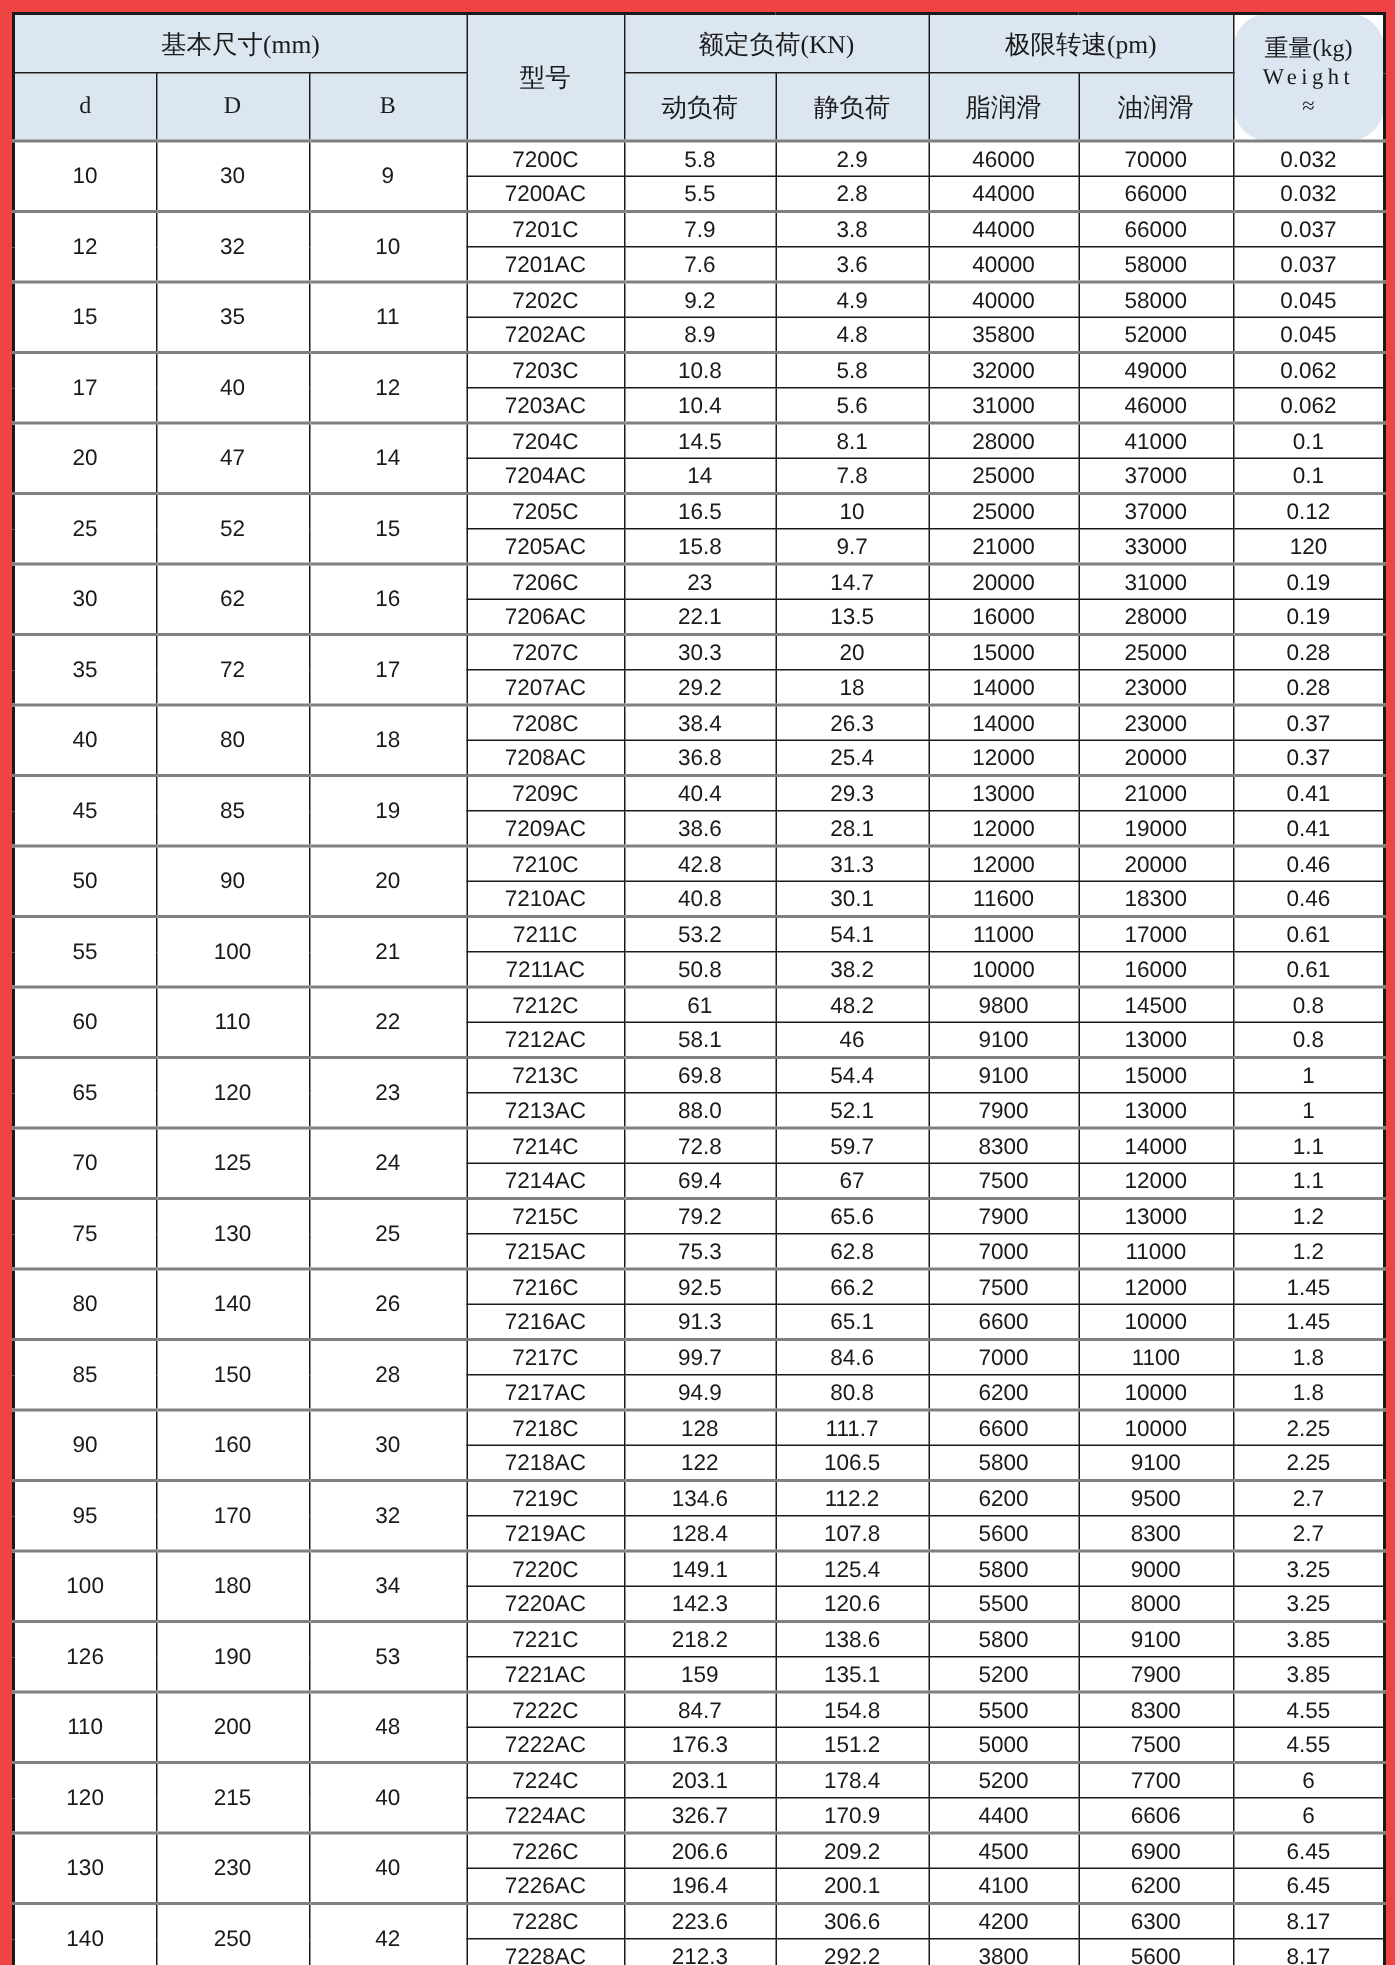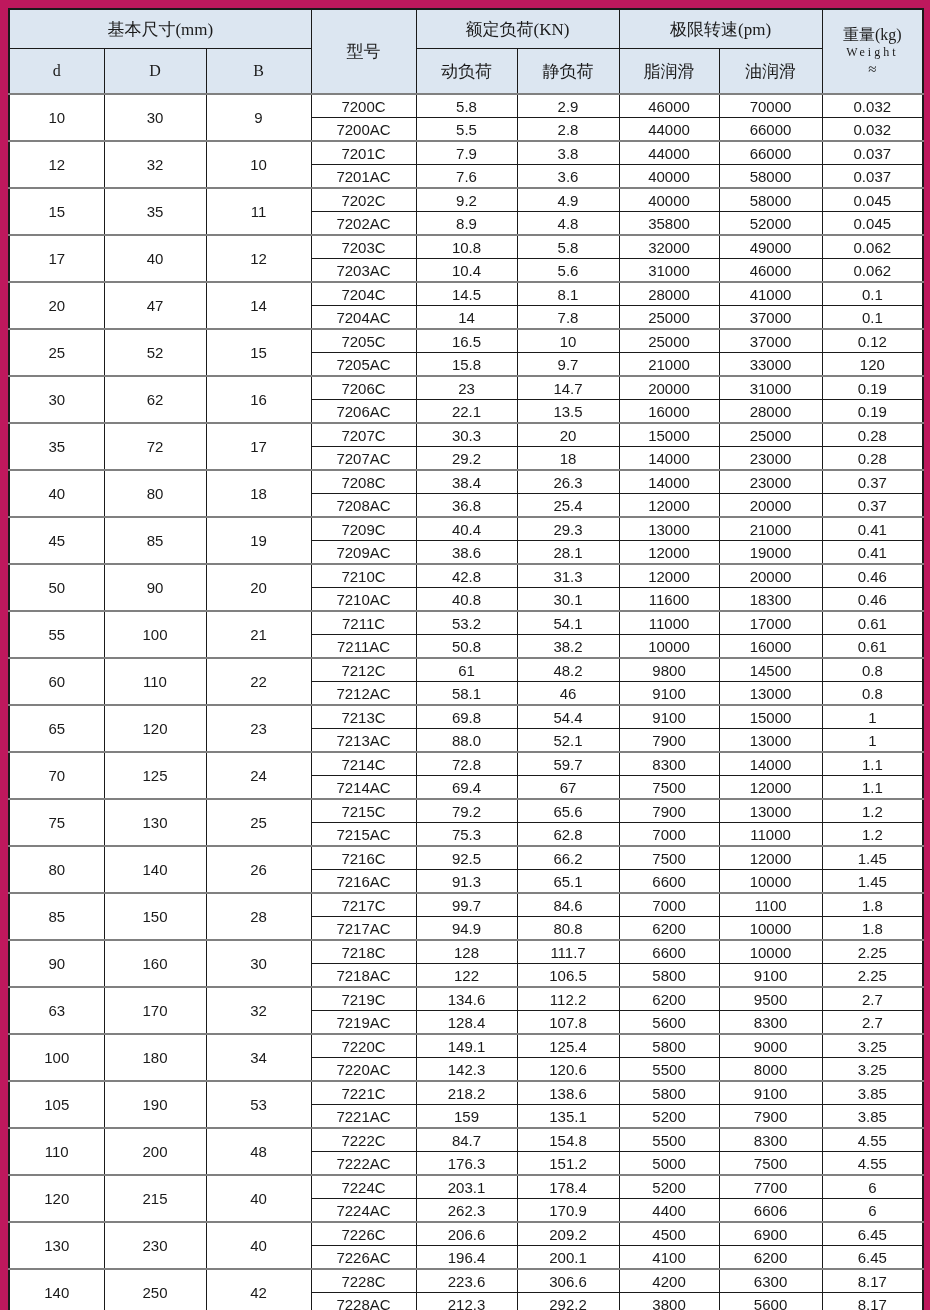--- a/index.html
+++ b/index.html
@@ -7,21 +7,21 @@
     --line:#1a1a1a;
     --group-line:#808080;
     --text:#1a1a1a;
   }
   html,body{margin:0;padding:0;background:#ffffff;}
   body{
     width:930px;height:1310px;
     font-family:"Liberation Sans","DejaVu Sans",sans-serif;
     color:var(--text);
   }
-  .page{position:relative;width:930px;height:1310px;background:#be185d;}
+  .page{position:relative;width:930px;height:1310px;background:#ef4444;}
   table.spec{
     position:absolute;left:8px;top:8px;
     width:914px;height:1294px;
     border-collapse:collapse;
     table-layout:fixed;
     border:2px solid var(--line);
     background:#fff;
   }
   th,td{
     border:1px solid var(--line);
@@ -33,22 +33,22 @@
   }
   thead th{
     background:var(--header-bg);
     font-family:"Liberation Serif","DejaVu Serif",serif;
     font-weight:normal;
     font-size:17px;
   }
   thead tr.h1 th{height:38px;}
   thead tr.h2 th{height:44px;}
   th.latin{font-size:16px;}
-  th.weight-head{font-size:16px;line-height:1.25;}
-  th.weight-head .w2{letter-spacing:3px;font-size:12px;}
+  th.weight-head{font-size:16px;line-height:1.25;border-radius:24px;}
+  th.weight-head .w2{letter-spacing:3px;font-size:15px;}
   th.weight-head .w3{font-size:15px;}
   tbody td{
     font-size:15px;
     height:22px;
     color:var(--text);
   }
   tbody tr.group-start td{
     border-top:2px solid var(--group-line);
   }
   tbody td.dim{font-size:15px;}
@@ -447,21 +447,21 @@
         </tr>
         <tr>
           <td>7218AC</td>
           <td>122</td>
           <td>106.5</td>
           <td>5800</td>
           <td>9100</td>
           <td>2.25</td>
         </tr>
         <tr class="group-start">
-          <td rowspan="2" class="dim">63</td>
+          <td rowspan="2" class="dim">95</td>
           <td rowspan="2" class="dim">170</td>
           <td rowspan="2" class="dim">32</td>
           <td>7219C</td>
           <td>134.6</td>
           <td>112.2</td>
           <td>6200</td>
           <td>9500</td>
           <td>2.7</td>
         </tr>
         <tr>
@@ -485,21 +485,21 @@
         </tr>
         <tr>
           <td>7220AC</td>
           <td>142.3</td>
           <td>120.6</td>
           <td>5500</td>
           <td>8000</td>
           <td>3.25</td>
         </tr>
         <tr class="group-start">
-          <td rowspan="2" class="dim">105</td>
+          <td rowspan="2" class="dim">126</td>
           <td rowspan="2" class="dim">190</td>
           <td rowspan="2" class="dim">53</td>
           <td>7221C</td>
           <td>218.2</td>
           <td>138.6</td>
           <td>5800</td>
           <td>9100</td>
           <td>3.85</td>
         </tr>
         <tr>
@@ -535,21 +535,21 @@
           <td rowspan="2" class="dim">40</td>
           <td>7224C</td>
           <td>203.1</td>
           <td>178.4</td>
           <td>5200</td>
           <td>7700</td>
           <td>6</td>
         </tr>
         <tr>
           <td>7224AC</td>
-          <td>262.3</td>
+          <td>326.7</td>
           <td>170.9</td>
           <td>4400</td>
           <td>6606</td>
           <td>6</td>
         </tr>
         <tr class="group-start">
           <td rowspan="2" class="dim">130</td>
           <td rowspan="2" class="dim">230</td>
           <td rowspan="2" class="dim">40</td>
           <td>7226C</td>

